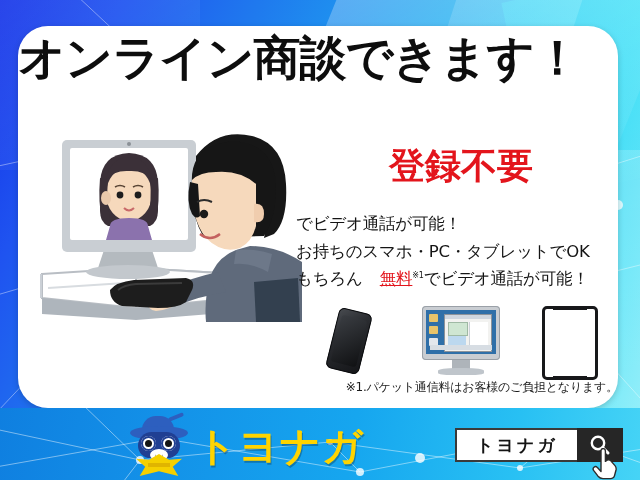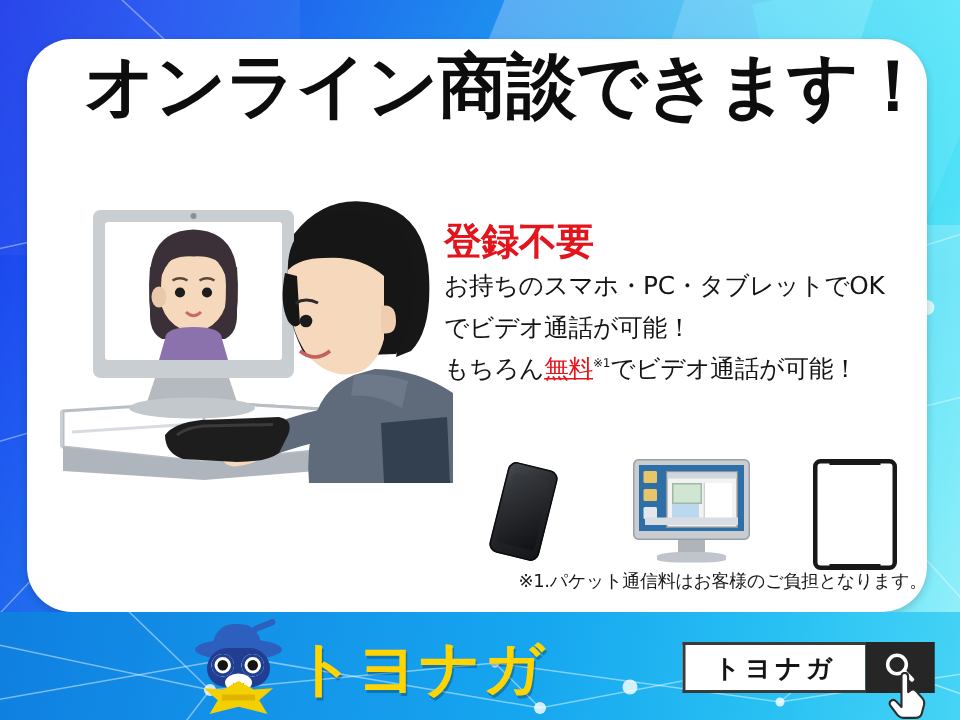--- a/index.html
+++ b/index.html
@@ -57,59 +57,61 @@
     background: #ffffff;
     border-radius: 30px;
     box-shadow: 0 2px 6px rgba(0,0,0,.18);
     overflow: hidden;
   }
 
   #headline {
     position: absolute;
     left: 0; right: 0;
     top: 8px;
-    text-align: right;
+    text-align: left;
     font-family: "DejaVu Sans", "Liberation Sans", sans-serif;
     font-weight: 700;
     font-size: 47px;
     line-height: 1;
     letter-spacing: -1px;
     color: #0d0d0d;
     white-space: nowrap;
   }
 
   
   #copy {
     position: absolute;
     left: 278px;
     top: 122px;
     width: 330px;
   }
   #lead {
     font-family: "DejaVu Sans", "Liberation Sans", sans-serif;
     font-weight: 700;
-    font-size: 25px;
+    font-size: 36px;
     line-height: 1;
     color: #e3151c;
     letter-spacing: 0px;
-    margin-bottom: 4px;
+    margin-bottom: 26px;
     white-space: nowrap;
+    text-align: center;
   }
   .cline {
     font-family: "DejaVu Sans", "Liberation Sans", sans-serif;
     font-size: 16.5px;
     line-height: 1.68;
     color: #141414;
     white-space: nowrap;
     letter-spacing: -0.2px;
   }
   .free {
     color: #e3151c;
     text-decoration: underline;
     text-decoration-color: #e3151c;
+    margin-left: 17px;
   }
   .sup {
     font-size: 8px;
     vertical-align: super;
     color: #141414;
   }
 
   
   #devices {
     position: absolute;
@@ -378,22 +380,22 @@
 
         <path d="M214 160 L258 156 L260 200 L216 200 Z" fill="#33404f"></path>
       </g>
 
       <path d="M70 168 Q76 160 94 158 L146 156 Q156 158 152 168 L146 180 Q138 186 118 186 L82 184 Q70 180 70 168 Z" fill="#1d1d1d"></path>
       <path d="M78 168 Q84 163 96 162 L142 161" stroke="#3b3b3b" stroke-width="2" fill="none"></path>
     </svg>
 
     <div id="copy">
       <div id="lead">登録不要</div>
+      <div class="cline">でビデオ通話が可能！</div>
       <div class="cline">お持ちのスマホ・PC・タブレットでOK</div>
-      <div class="cline">でビデオ通話が可能！</div>
       <div class="cline"><span>もちろん</span><span class="free">無料</span><span class="sup">※1</span><span>でビデオ通話が可能！</span></div>
     </div>
 
     <div id="devices">
       <div id="phone"></div>
       <div id="monitor">
         <div class="mon-bez"></div>
         <div class="mon-scr">
           <div class="mon-ico" style="top:4px"></div>
           <div class="mon-ico" style="top:16px"></div>

